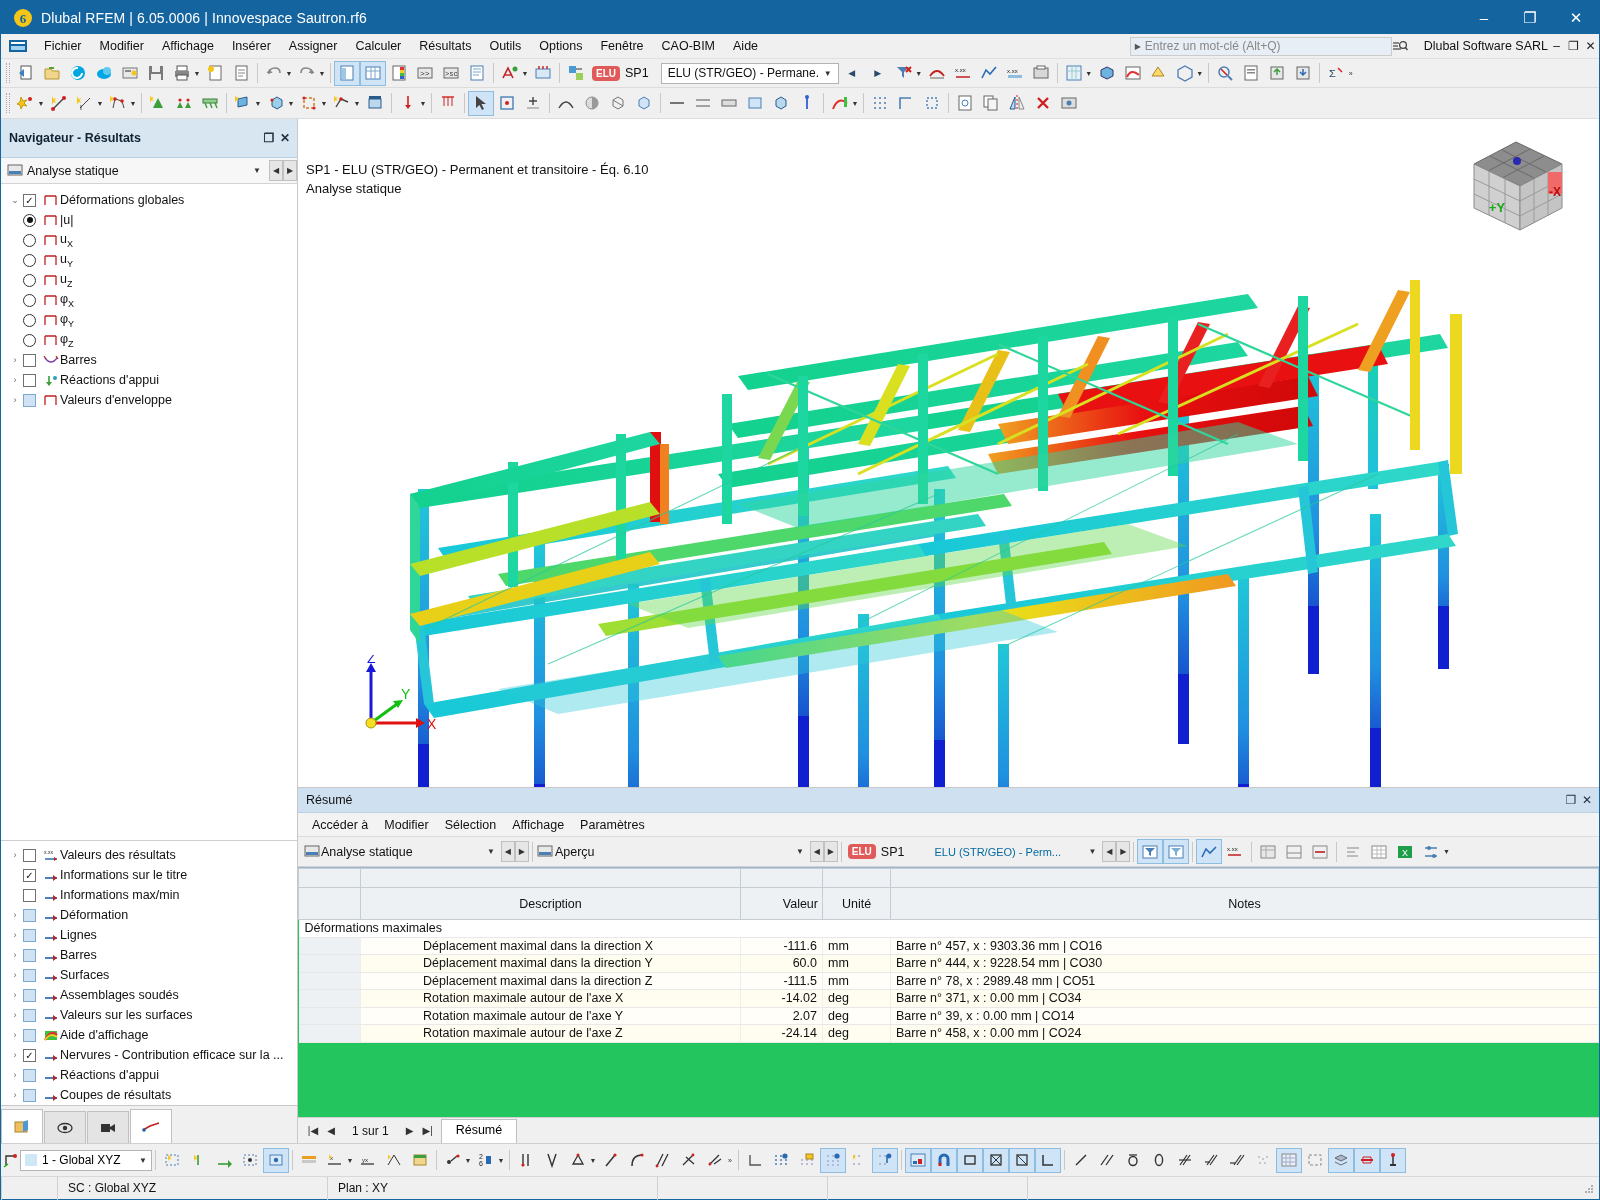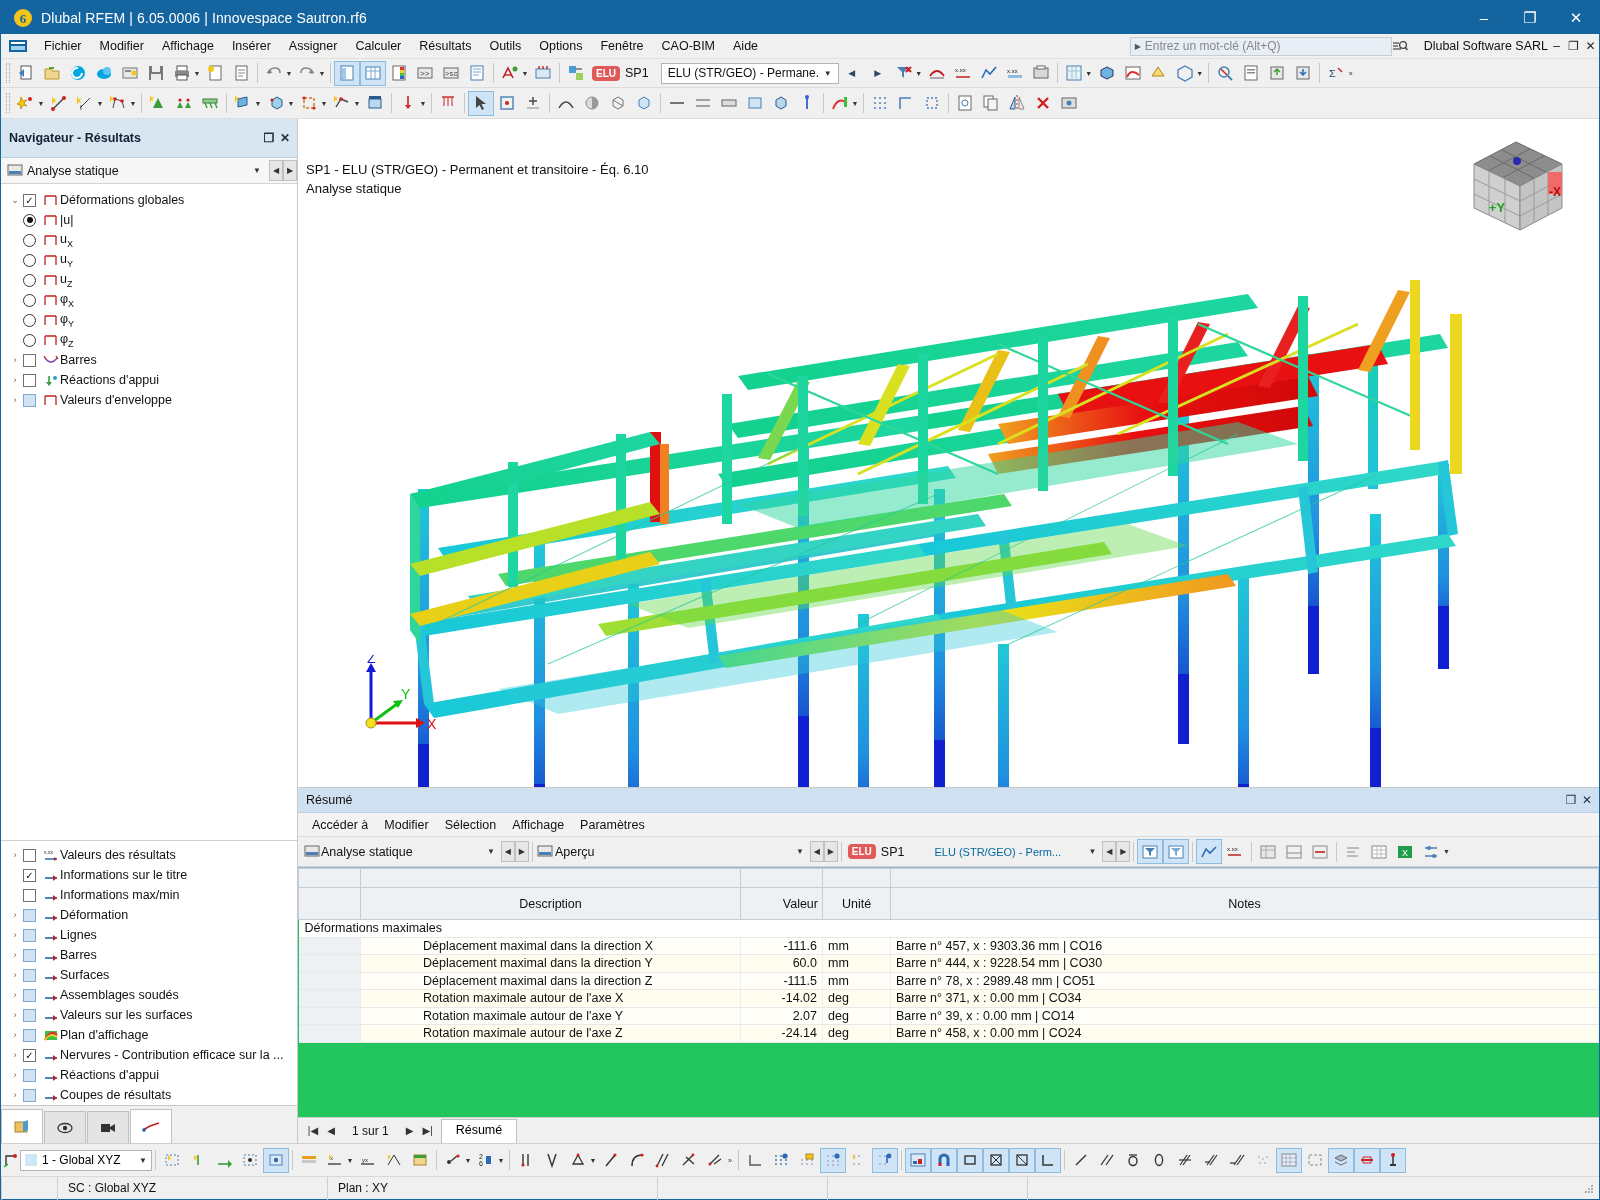--- a/index.html
+++ b/index.html
@@ -987,21 +987,21 @@
         <div class="trow">
           <span class="twist">›</span>
           <span class="cbx blue"></span>
           <span class="tico">
             <svg width="16" height="13" viewBox="0 0 16 13">
                 <rect x="2" y="2" width="12" height="9" fill="#40c040"></rect>
                 <path d="M2 11 q6 -11 12 -5" stroke="#e03030" fill="none" stroke-width="2.2"></path>
                 <path d="M2 11 q5 -8 12 -3" stroke="#f5d020" fill="none" stroke-width="1.6"></path>
               </svg>
             </span>
-          <span class="tlabel">Plan d'affichage</span>
+          <span class="tlabel">Aide d'affichage</span>
         </div>
         <div class="trow">
           <span class="twist">›</span>
           <span class="cbx">✓</span>
           <span class="tico">
             <svg width="16" height="13" viewBox="0 0 16 13">
                 <path d="M2 9 h12" stroke="#1e5fa8" stroke-width="1.6"></path>
                 <path d="M10 6 l4 3 l-4 3z" fill="#c02020"></path>
               </svg>
             </span>

